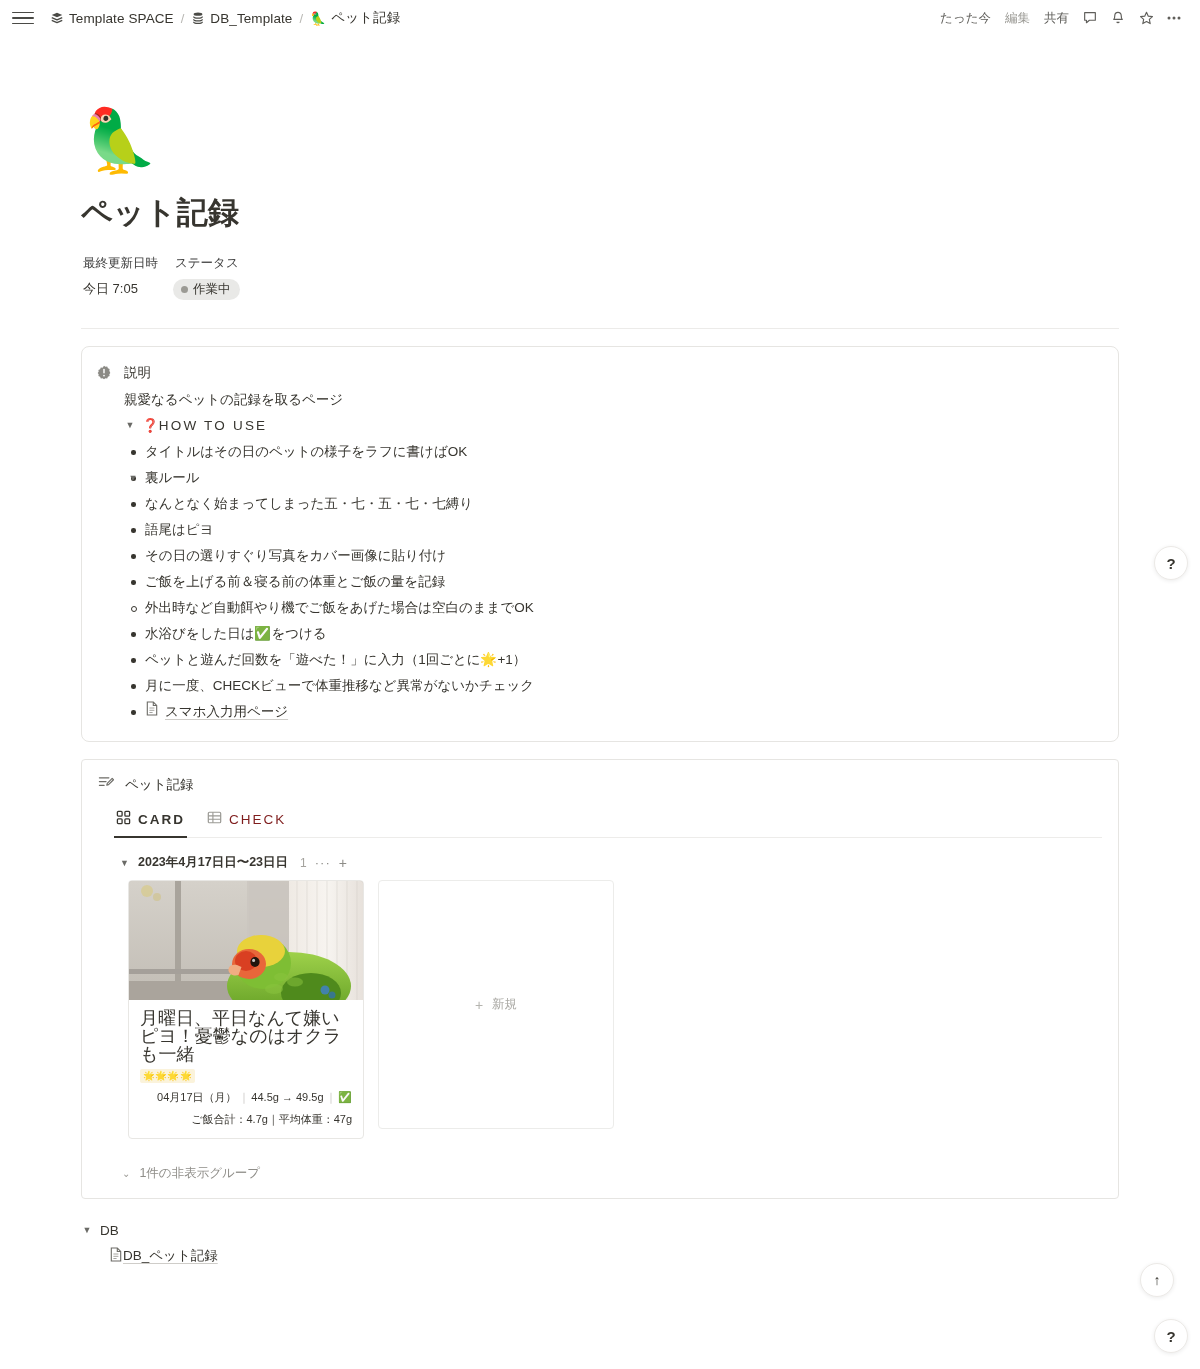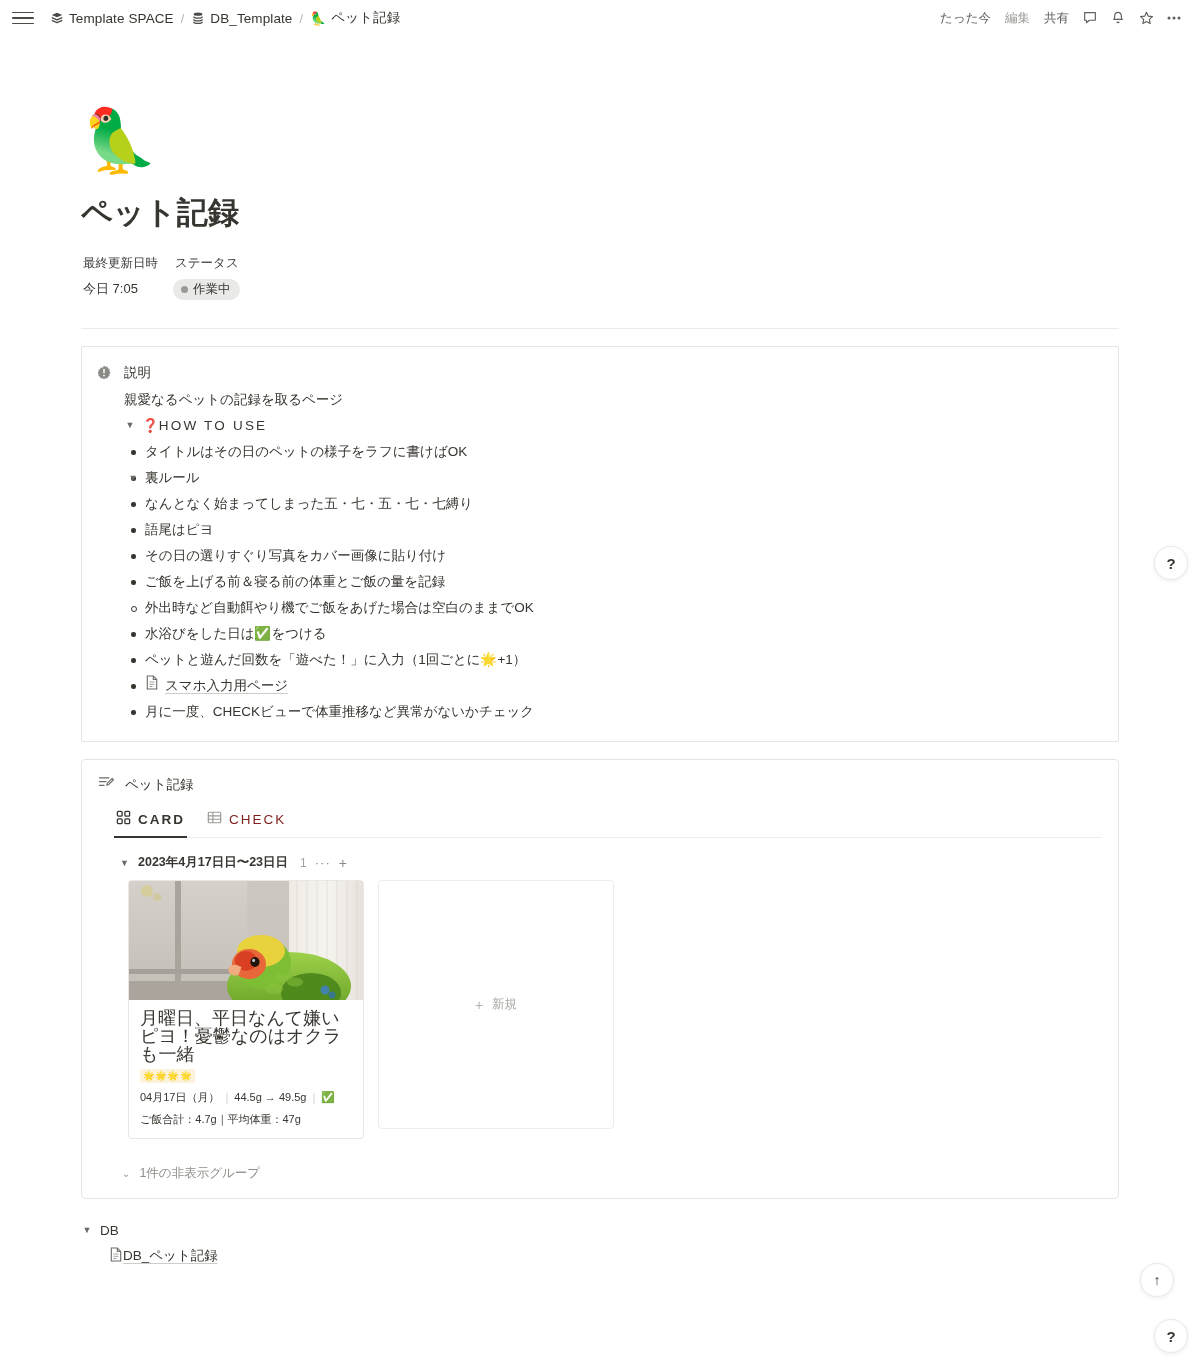--- a/index.html
+++ b/index.html
@@ -83,21 +83,21 @@
   }
   .status-dot { width: 7px; height: 7px; border-radius: 50%; background: #9b9a94; display: inline-block; }
 
   
   .divider { height: 1px; background: #ecebe9; margin: 28px 81px 0 81px; }
 
   
   .card-block {
     margin: 17px 81px 0 81px;
     border: 1px solid #e6e5e2;
-    border-radius: 2px;
+    border-radius: 8px;
     background: #fff;
     padding: 16px 18px 18px 14px;
   }
   .callout-head { display: flex; align-items: flex-start; gap: 12px; }
   .callout-icon { width: 16px; height: 16px; flex: 0 0 16px; margin-top: 2px; }
   .callout-title { font-size: 13.5px; color: #37352f; line-height: 19px; }
   .callout-body { margin-left: 28px; }
   .para { font-size: 13.5px; line-height: 22px; color: #37352f; margin-top: 4px; }
 
   .toggle-row { display: flex; align-items: flex-start; gap: 6px; margin-top: 4px; }
@@ -199,21 +199,21 @@
   .hl-stars {
     display: inline-block;
     background: #fbf3db;
     border-radius: 2px;
     padding: 1px 3px;
     margin-top: 6px;
     font-size: 9.5px;
     letter-spacing: .5px;
     line-height: 12px;
   }
-  .card-meta { font-size: 11px; color: #37352f; line-height: 16px; margin-top: 6px; }
+  .card-meta { font-size: 11px; color: #37352f; line-height: 16px; margin-top: 6px; text-align: right; }
   .card-meta .sep { color: #c6c4c0; padding: 0 2px; }
 
   .new-card {
     width: 236px; height: 249px;
     border: 1px solid #ececea; border-radius: 4px;
     display: flex; align-items: center; justify-content: center;
     gap: 9px;
     color: #a9a8a3; font-size: 12.5px;
     cursor: pointer;
     background: #fff;
@@ -378,34 +378,34 @@
           <li class="bullet">語尾はピヨ</li>
         </ul>
 
         <li class="bullet">その日の選りすぐり写真をカバー画像に貼り付け</li>
         <li class="bullet">ご飯を上げる前＆寝る前の体重とご飯の量を記録</li>
         <ul class="lvl ind3">
           <li class="bullet hollow">外出時など自動餌やり機でご飯をあげた場合は空白のままでOK</li>
         </ul>
         <li class="bullet">水浴びをした日は✅をつける</li>
         <li class="bullet">ペットと遊んだ回数を「遊べた！」に入力（1回ごとに🌟+1）</li>
+        <li class="bullet">月に一度、CHECKビューで体重推移など異常がないかチェック</li>
+
         <li class="bullet">
           <span class="inline-page">
             <span>
               <svg class="doc-icon" viewBox="0 0 14 15" fill="none">
                 <path d="M2.3 1h6l3.4 3.4V14H2.3V1z" stroke="#6c6b66" stroke-width="1.1" fill="#fff"></path>
                 <path d="M8.3 1v3.5h3.4" stroke="#6c6b66" stroke-width="1.1" fill="none"></path>
                 <path d="M4.4 7h5M4.4 9.3h5M4.4 11.5h3.2" stroke="#9b9a95" stroke-width=".9"></path>
               </svg>
             </span>
             <span class="page-link">スマホ入力用ページ</span>
           </span>
         </li>
-
-        <li class="bullet">月に一度、CHECKビューで体重推移など異常がないかチェック</li>
       </ul>
     </div>
   </div>
 
   <div class="db-block">
     <div class="db-head">
       <span>
         <svg class="db-head-icon" viewBox="0 0 18 18" fill="none">
           <path d="M1.5 4h10M1.5 8h7M1.5 12h5" stroke="#6c6b66" stroke-width="1.3" stroke-linecap="round"></path>
           <path d="M16.2 3.3l-5.2 5.2-.5 1.9 1.9-.5 5.2-5.2-1.4-1.4z" stroke="#6c6b66" stroke-width="1.2" fill="none" stroke-linejoin="round" transform="translate(-1.2,1.4)"></path>

